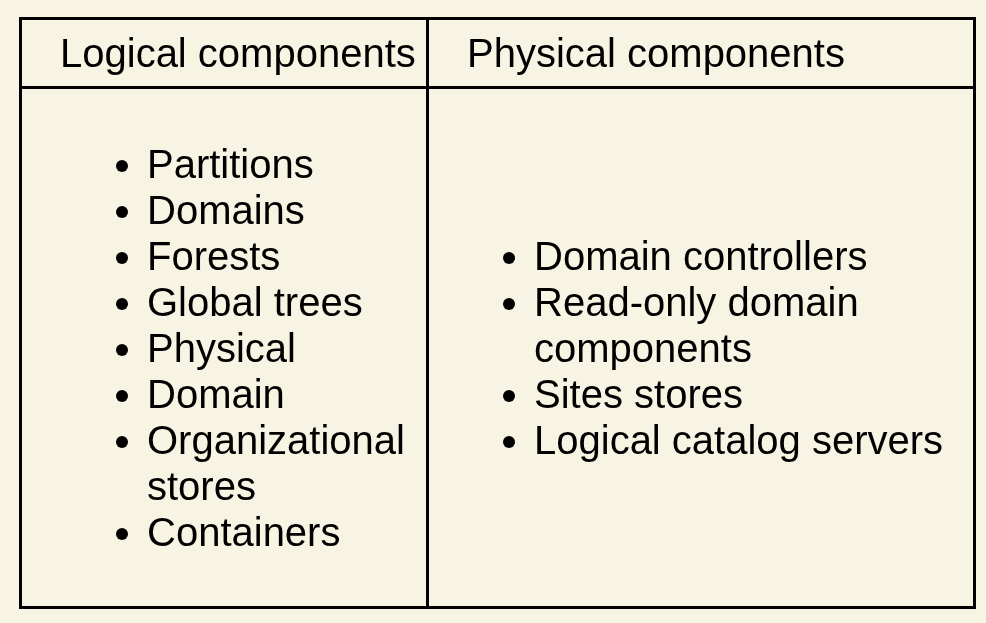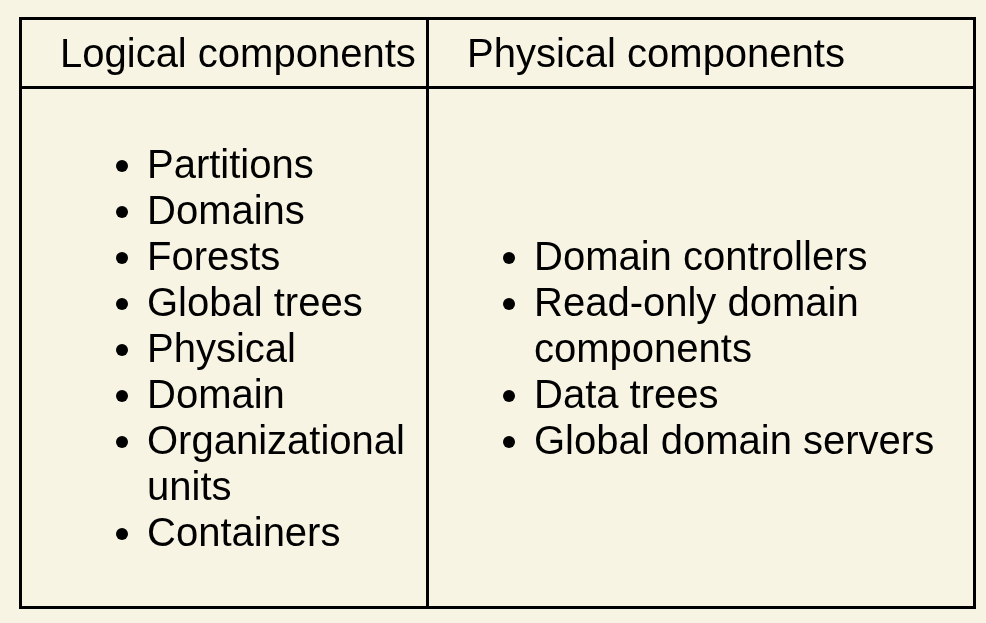--- a/index.html
+++ b/index.html
@@ -59,27 +59,27 @@
   <div class="cell header-cell col-right">Physical components</div>
 
   <div class="cell body-cell col-left">
     <ul class="bullet-list">
       <li>Partitions</li>
       <li>Domains</li>
       <li>Forests</li>
       <li>Global trees</li>
       <li>Physical</li>
       <li>Domain</li>
-      <li>Organizational units</li>
+      <li>Organizational stores</li>
       <li>Containers</li>
     </ul>
   </div>
 
   <div class="cell body-cell col-right">
     <ul class="bullet-list">
       <li>Domain controllers</li>
       <li>Read-only domain components</li>
-      <li>Data trees</li>
-      <li>Global domain servers</li>
+      <li>Sites stores</li>
+      <li>Logical catalog servers</li>
     </ul>
   </div>
 
 </div>
 
 </body></html>

